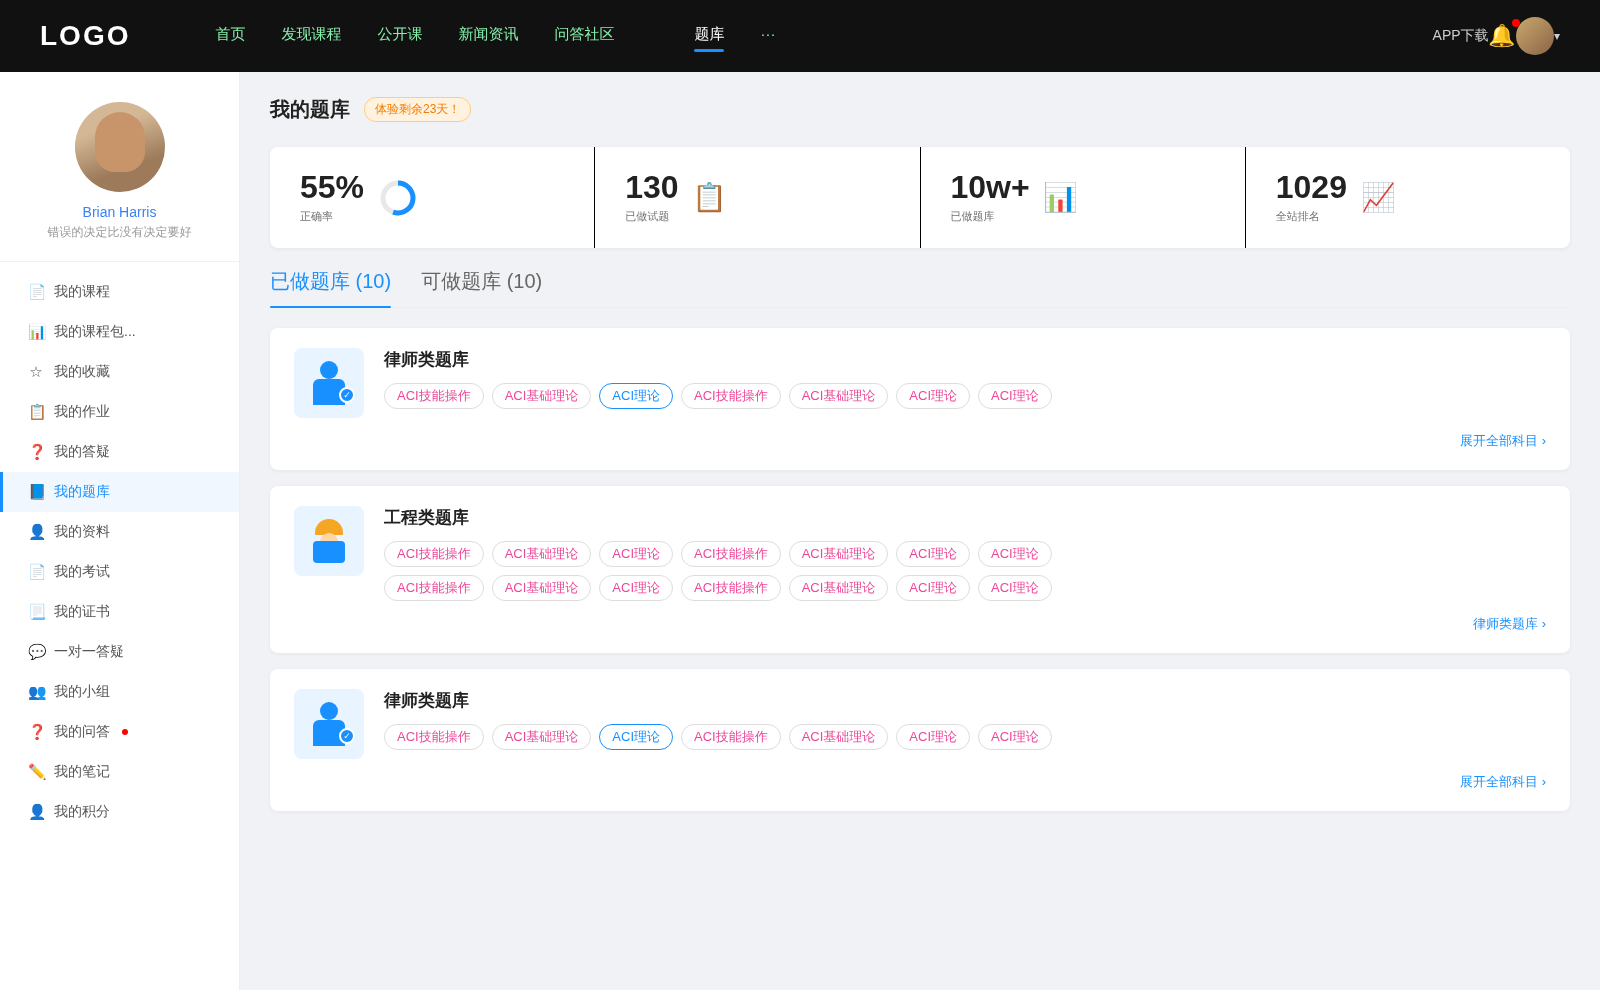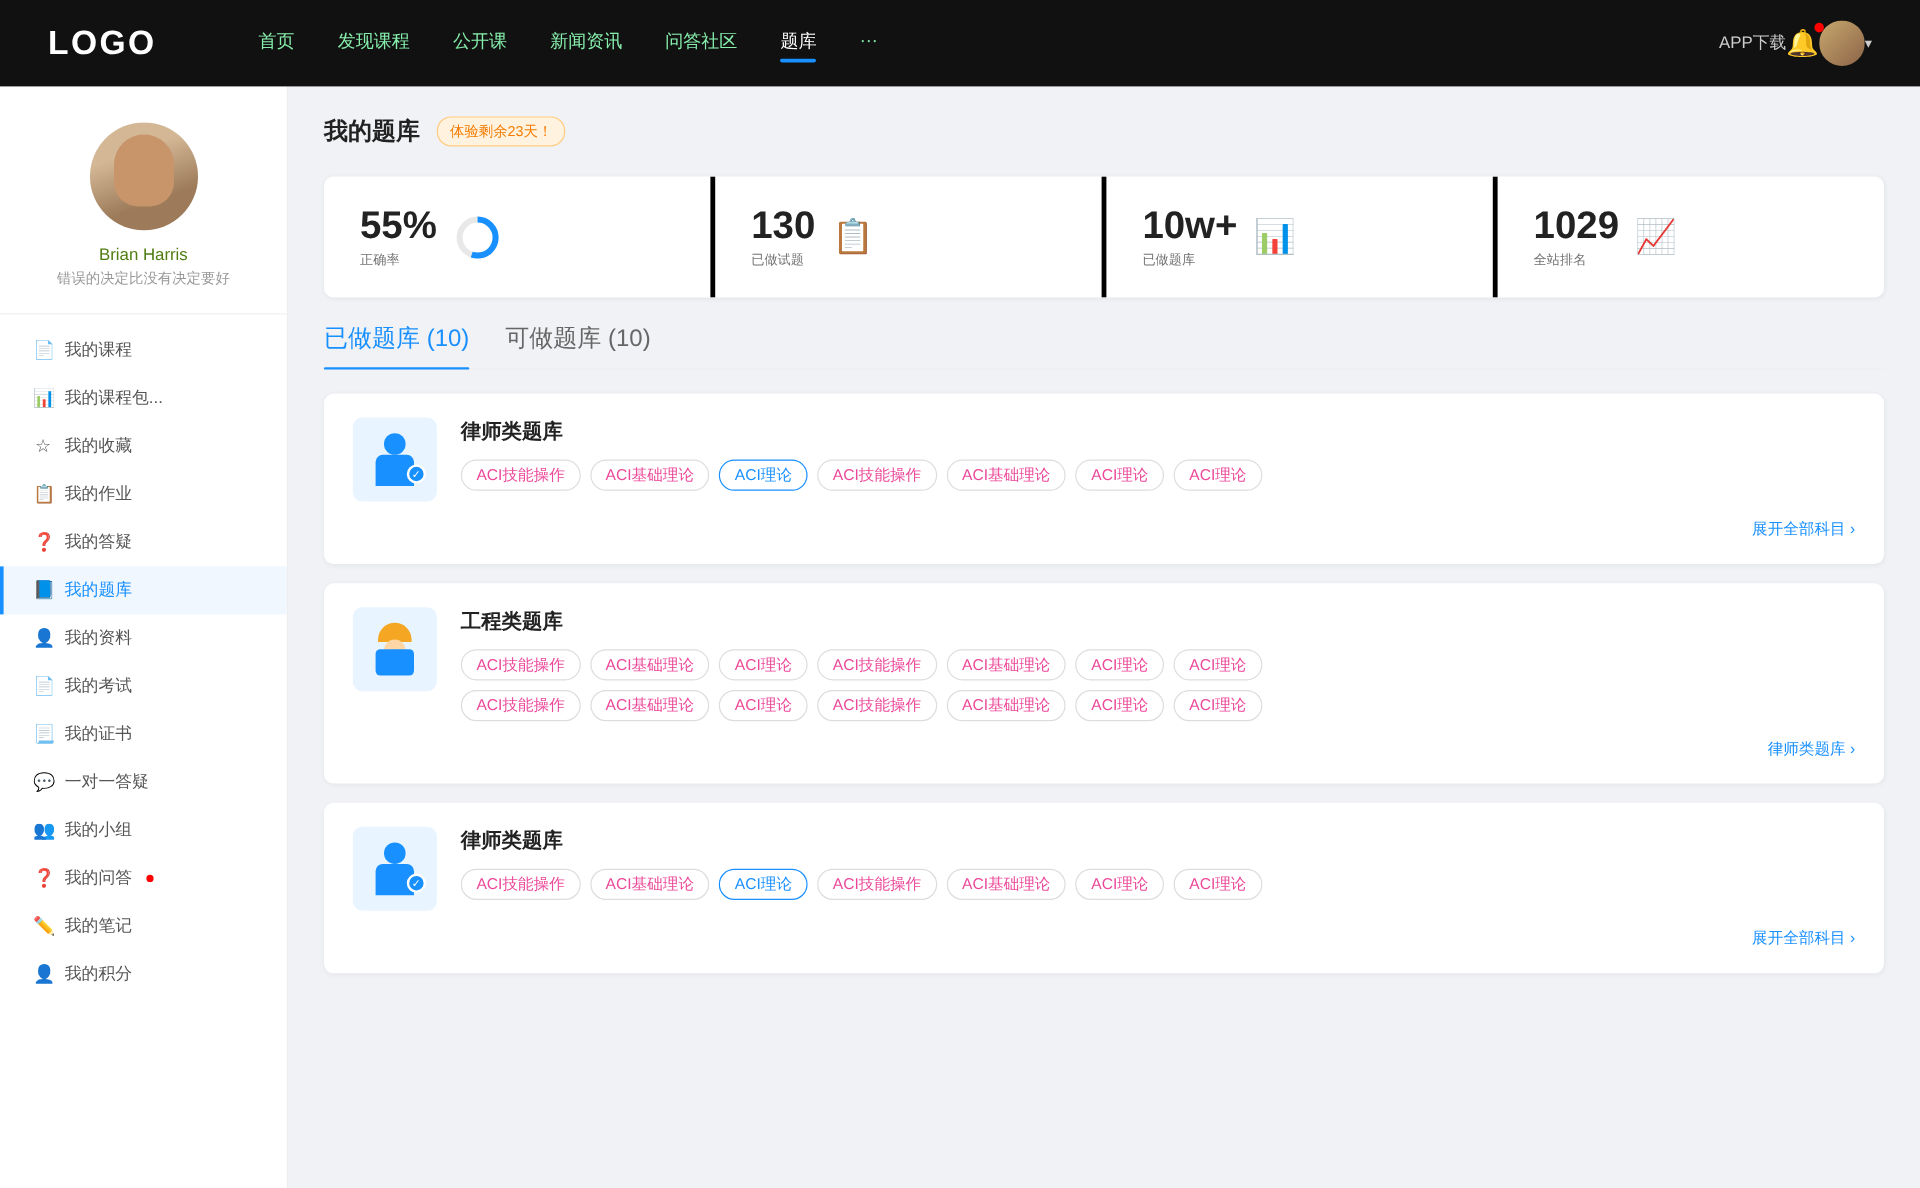--- a/index.html
+++ b/index.html
@@ -28,20 +28,21 @@
     }
     .navbar-menu-item {
       color: #86efac;
       font-size: 15px;
       cursor: pointer;
       position: relative;
       padding-bottom: 4px;
     }
     .navbar-menu-item.active {
       color: #fff;
+      margin-left: 44px;
     }
     .navbar-menu-item.active::after {
       content: '';
       position: absolute;
       bottom: -4px;
       left: 0; right: 0;
       height: 3px;
       background: #1890ff;
       border-radius: 2px;
     }
@@ -127,21 +128,21 @@
       content: '';
       position: absolute;
       top: 10px; left: 50%; transform: translateX(-50%);
       width: 50px; height: 60px;
       background: #c8956b;
       border-radius: 25px 25px 20px 20px;
     }
     .sidebar-name {
       font-size: 14px;
       font-weight: 500;
-      color: #4d7c0f;
+      color: #3b82f6;
       margin-bottom: 4px;
     }
     .sidebar-motto {
       font-size: 12px;
       color: #999;
     }
     .sidebar-nav {
       list-style: none;
     }
     .sidebar-nav-item {
@@ -211,21 +212,21 @@
       display: flex;
       background: #fff;
       border-radius: 8px;
       margin-bottom: 20px;
       overflow: hidden;
       box-shadow: 0 1px 4px rgba(0,0,0,0.06);
     }
     .stat-card {
       flex: 1;
       padding: 24px 30px;
-      border-right: 4px solid #000000;
+      border-right: 1px solid #000000;
       display: flex;
       align-items: center;
       gap: 14px;
     }
     .stat-card:last-child { border-right: none; }
     .stat-info {}
     .stat-value {
       font-size: 32px;
       font-weight: 700;
       color: #222;

